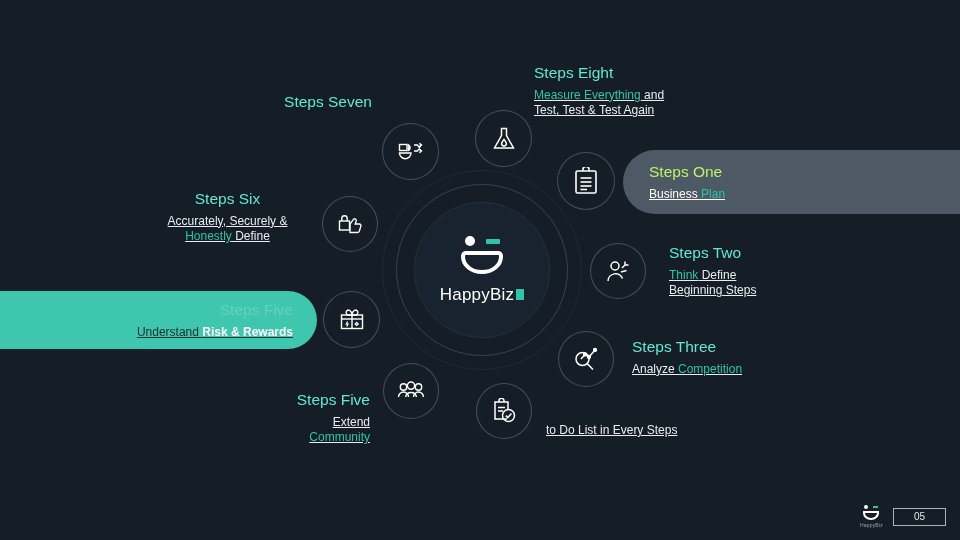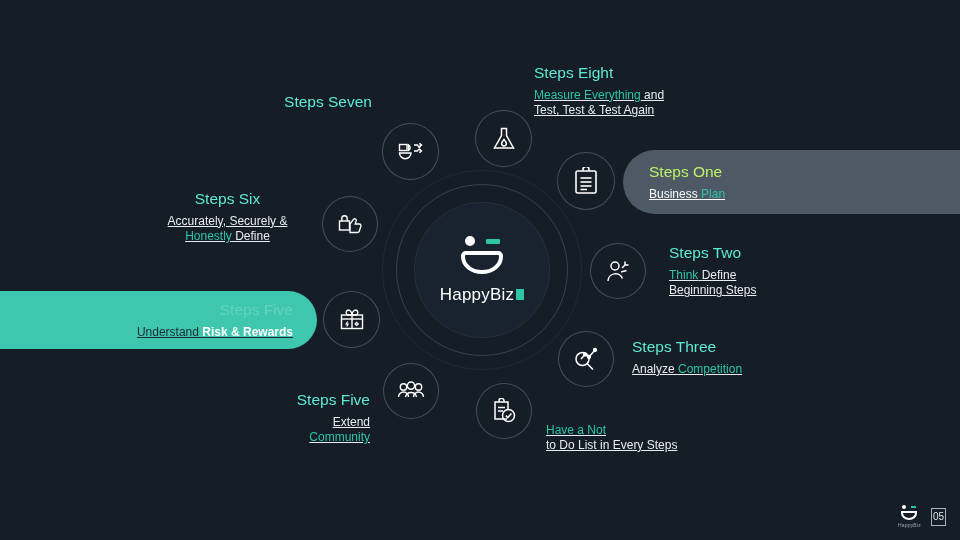--- a/index.html
+++ b/index.html
@@ -134,21 +134,21 @@
   .footer-logo { display: flex; flex-direction: column; align-items: center; }
   .footer-face { position: relative; width: 20px; height: 15px; }
   .footer-face .e1 { position: absolute; left: 3px; top: 0; width: 4px; height: 4px; border-radius: 50%; background: #fff; }
   .footer-face .e2 { position: absolute; left: 12px; top: 1px; width: 5px; height: 2px; background: #2ec4a6; }
   .footer-face .m { position: absolute; left: 2px; top: 6px; width: 16px; height: 9px; border: 2px solid #fff; border-bottom-left-radius: 9px 8px; border-bottom-right-radius: 9px 8px; box-sizing: border-box; }
   .footer-word { font-size: 5px; color: #9aa4af; margin-top: 2px; letter-spacing: 0.2px; }
   .page-num {
     border: 1px solid #aab3bd;
     color: #dfe4e9;
     font-size: 10px;
-    padding: 3px 1px;
+    padding: 3px 20px;
     line-height: 1;
   }
 </style>
 </head>
 <body>
 
 <div class="slide">
 
   <div class="hub-ring r1"></div>
   <div class="hub-ring r2"></div>
@@ -226,21 +226,20 @@
         <path d="M8 4 V2.8 a2.5 2.5 0 0 1 5 0 V4"></path>
         <line x1="7" y1="9.5" x2="14" y2="9.5"></line>
         <line x1="7" y1="13" x2="12" y2="13"></line>
         <circle cx="17.5" cy="17.5" r="6"></circle>
         <polyline points="14.8,17.6 16.8,19.6 20.4,15.4"></polyline>
       </svg>
     </span>
   </div>
   <div class="step-text ta-left" style="left:546px; top:423px; width:220px;">
     <div class="step-desc">
-      <div class="hl">Have a Not</div>
       <div>to Do List in Every Steps</div>
     </div>
   </div>
 
   <div class="node" style="left:383px; top:363px; width:56px; height:56px;">
     <span>
       <svg width="28" height="22" viewBox="0 0 28 22" fill="none" stroke="#ffffff" stroke-width="1.4">
         <circle cx="6.5" cy="7" r="3.2"></circle>
         <path d="M1.5 17 a5 5 0 0 1 10 0"></path>
         <circle cx="14" cy="5.6" r="3.6"></circle>

